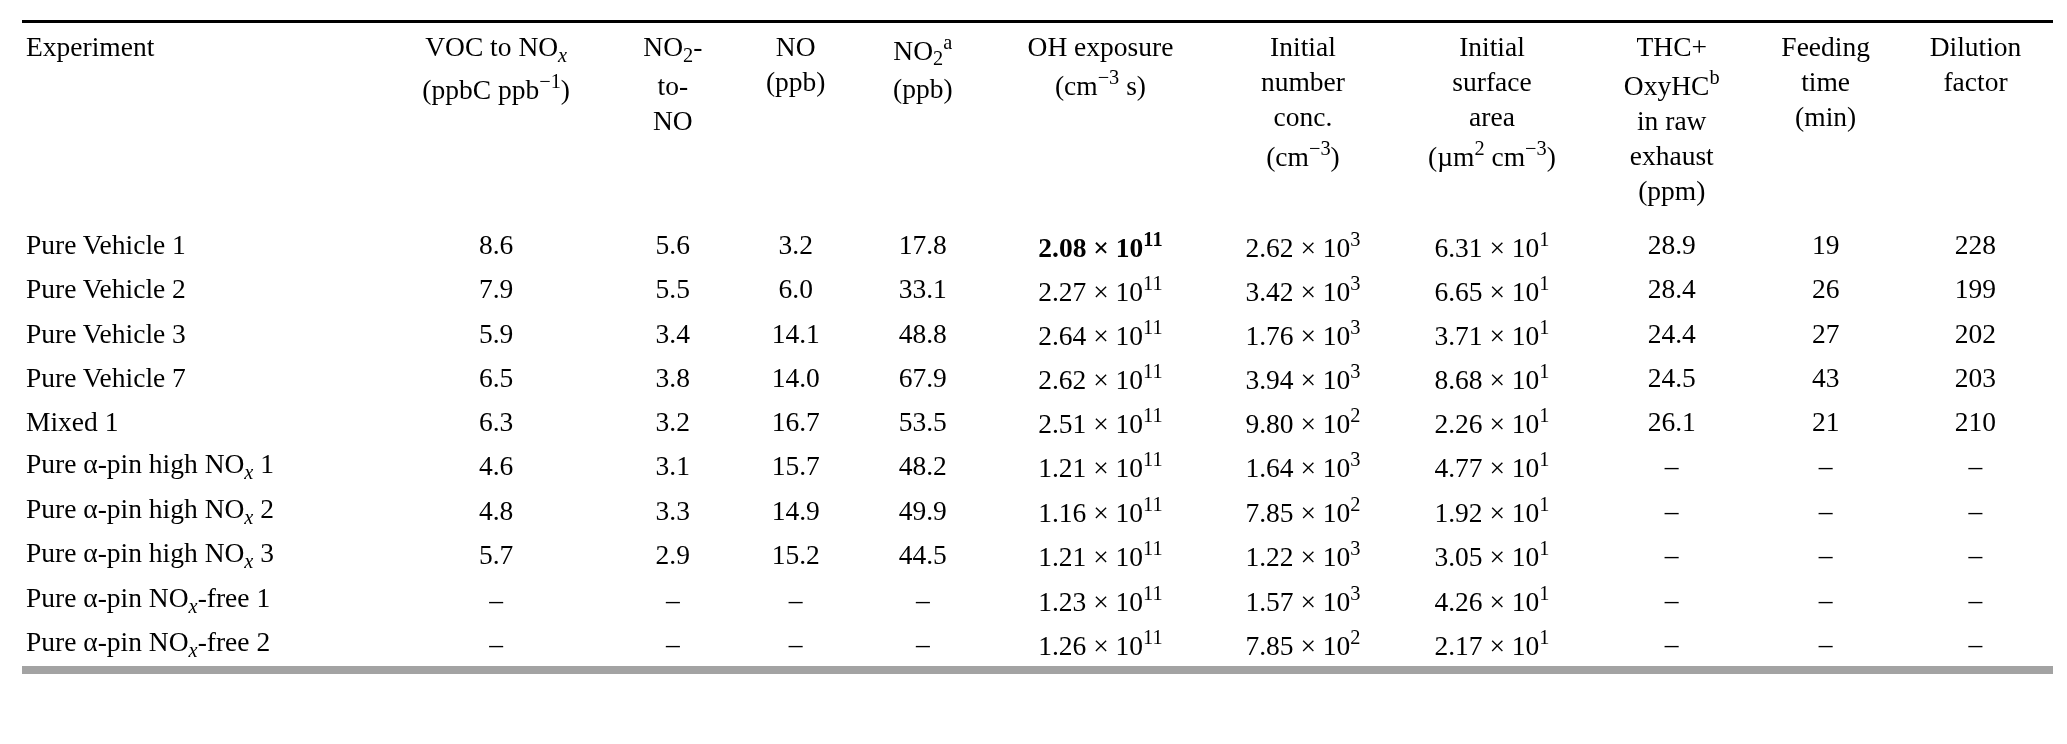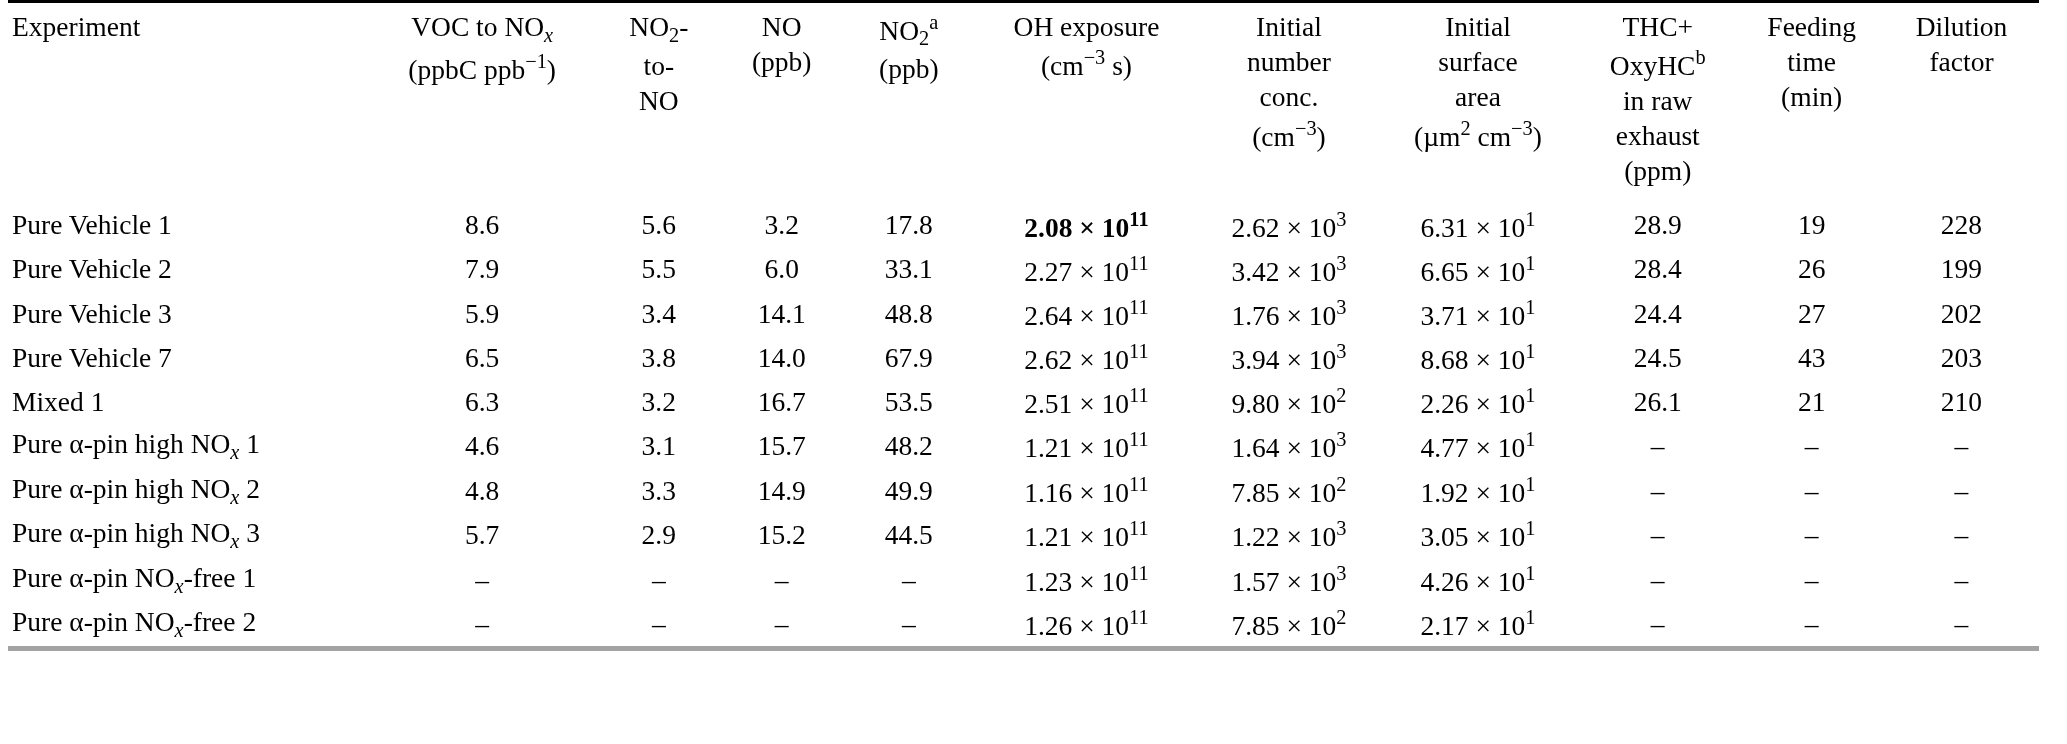--- a/index.html
+++ b/index.html
@@ -11,21 +11,22 @@
     width: 2067px;
     height: 744px;
     font-family: "Liberation Serif", serif;
     color: #000000;
     overflow: hidden;
   }
   .table-wrap {
     position: relative;
     width: 2067px;
     box-sizing: border-box;
-    padding: 0 8px;
+    padding: 0 22px;
+    margin-top: 20px;
   }
   table.data {
     border-collapse: collapse;
     width: 2031px;
     table-layout: fixed;
     font-size: 27.5px;
   }
   table.data thead th {
     font-weight: normal;
     vertical-align: top;
@@ -47,21 +48,21 @@
     text-align: left;
     padding-left: 4px;
   }
   .rule-top {
     border-top: 3px solid #000;
   }
   .rule-mid {
     border-bottom: 1.6px solid #000;
   }
   .rule-bot {
-    border-bottom: 5px solid #a3a3a3;
+    border-bottom: 8px solid #a3a3a3;
   }
   thead tr.head-row th {
     border-bottom: none;
   }
   .sub {
     font-size: 0.74em;
     vertical-align: -0.28em;
   }
   .sup {
     font-size: 0.74em;

